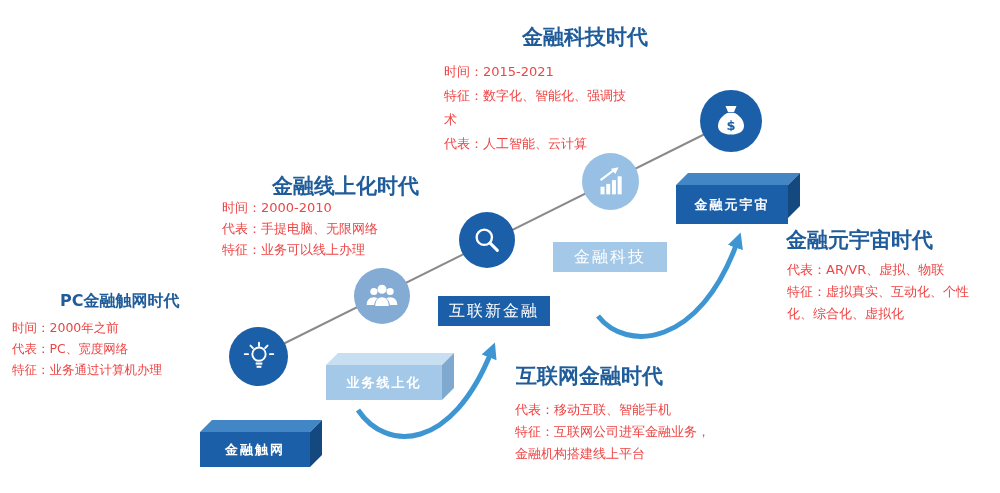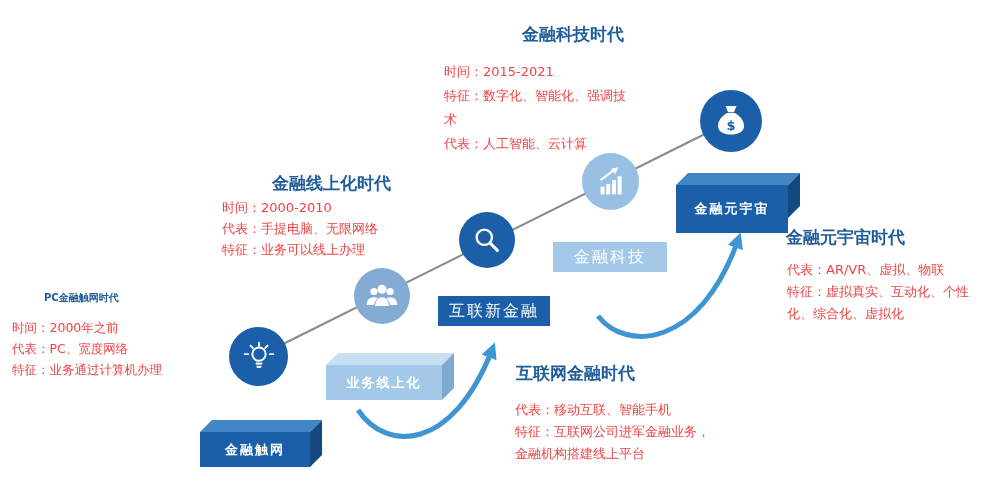--- a/index.html
+++ b/index.html
@@ -1,19 +1,19 @@
 <!DOCTYPE html>
 <html><head>
 <meta charset="utf-8">
 <style>
   html,body{margin:0;padding:0;background:#ffffff;}
   body{font-family:"DejaVu Sans","Liberation Sans",sans-serif;}
   #canvas{position:relative;width:1000px;height:493px;background:#ffffff;overflow:hidden;}
 
-  .era-title{position:absolute;font-weight:bold;color:#1F5C99;font-size:17px;white-space:nowrap;}
+  .era-title{position:absolute;font-weight:bold;color:#1F5C99;font-size:21px;white-space:nowrap;}
   .era-text{position:absolute;color:#ef4444;font-size:13px;line-height:21px;}
 
   .node{position:absolute;border-radius:50%;display:flex;align-items:center;justify-content:center;}
   .node.dark{background:#1C5FA9;}
   .node svg{display:block;}
 
   .flatbox{position:absolute;display:flex;align-items:center;justify-content:center;
            color:#fff;font-weight:normal;font-size:16px;letter-spacing:2px;}
 
   .box3d{position:absolute;}
@@ -53,21 +53,21 @@
     <div class="face-front" style="background:#A3C8E8;height:35px">业务线上化</div>
   </div>
 
   <div class="flatbox" style="left:438px;top:296px;width:112px;height:30px;background:#1C5FA9">互联新金融</div>
 
   <div class="flatbox" style="left:553px;top:242px;width:114px;height:30px;background:#A3C8E8">金融科技</div>
 
   <div class="box3d" style="left:676px;top:173px;width:112px;height:45px">
     <div class="face-top" style="background:#4286C6"></div>
     <div class="face-side" style="background:#14497F;height:33px"></div>
-    <div class="face-front" style="background:#1C5FA9;height:48px">金融元宇宙</div>
+    <div class="face-front" style="background:#1C5FA9;height:39px">金融元宇宙</div>
   </div>
 
   <div class="node dark" style="left:229px;top:327px;width:59px;height:59px">
     <svg width="38" height="38" viewBox="0 0 40 40">
       <g stroke="#fff" stroke-width="2" fill="none" stroke-linecap="round">
         <circle cx="20" cy="17" r="7"></circle>
         <path d="M20 5 v3.5"></path>
         <path d="M31.5 17 h3.5"></path>
         <path d="M8.5 17 H5"></path>
         <path d="M29 8 l-2.5 2.5"></path>
@@ -110,21 +110,21 @@
   </div>
 
   <div class="node dark" style="left:700px;top:90px;width:62px;height:62px">
     <svg width="40" height="40" viewBox="0 0 40 40">
       <path d="M14.5 5 h11 l-2.6 6.2 h-5.8 Z" fill="#fff"></path>
       <path d="M16.2 12 h7.6 c5.8 3.2 9.2 8 9.2 13 0 5.6-5.8 8.6-13 8.6 S7 30.6 7 25 c0-5 3.4-9.8 9.2-13 Z" fill="#fff"></path>
       <text x="20" y="29" text-anchor="middle" font-size="13" font-weight="bold" fill="#1C5FA9">$</text>
     </svg>
   </div>
 
-  <div class="era-title" style="left:44px;top:291px;font-size:10px">PC金融触网时代</div>
+  <div class="era-title" style="left:60px;top:291px;font-size:16px">PC金融触网时代</div>
   <div class="era-title" style="left:272px;top:172px">金融线上化时代</div>
   <div class="era-title" style="left:516px;top:362px">互联网金融时代</div>
   <div class="era-title" style="left:522px;top:23px">金融科技时代</div>
   <div class="era-title" style="left:786px;top:226px">金融元宇宙时代</div>
 
   <div class="era-text" style="left:12px;top:317px;width:230px;font-size:12.5px">
     <div>时间：2000年之前</div>
     <div>代表：PC、宽度网络</div>
     <div>特征：业务通过计算机办理</div>
   </div>

